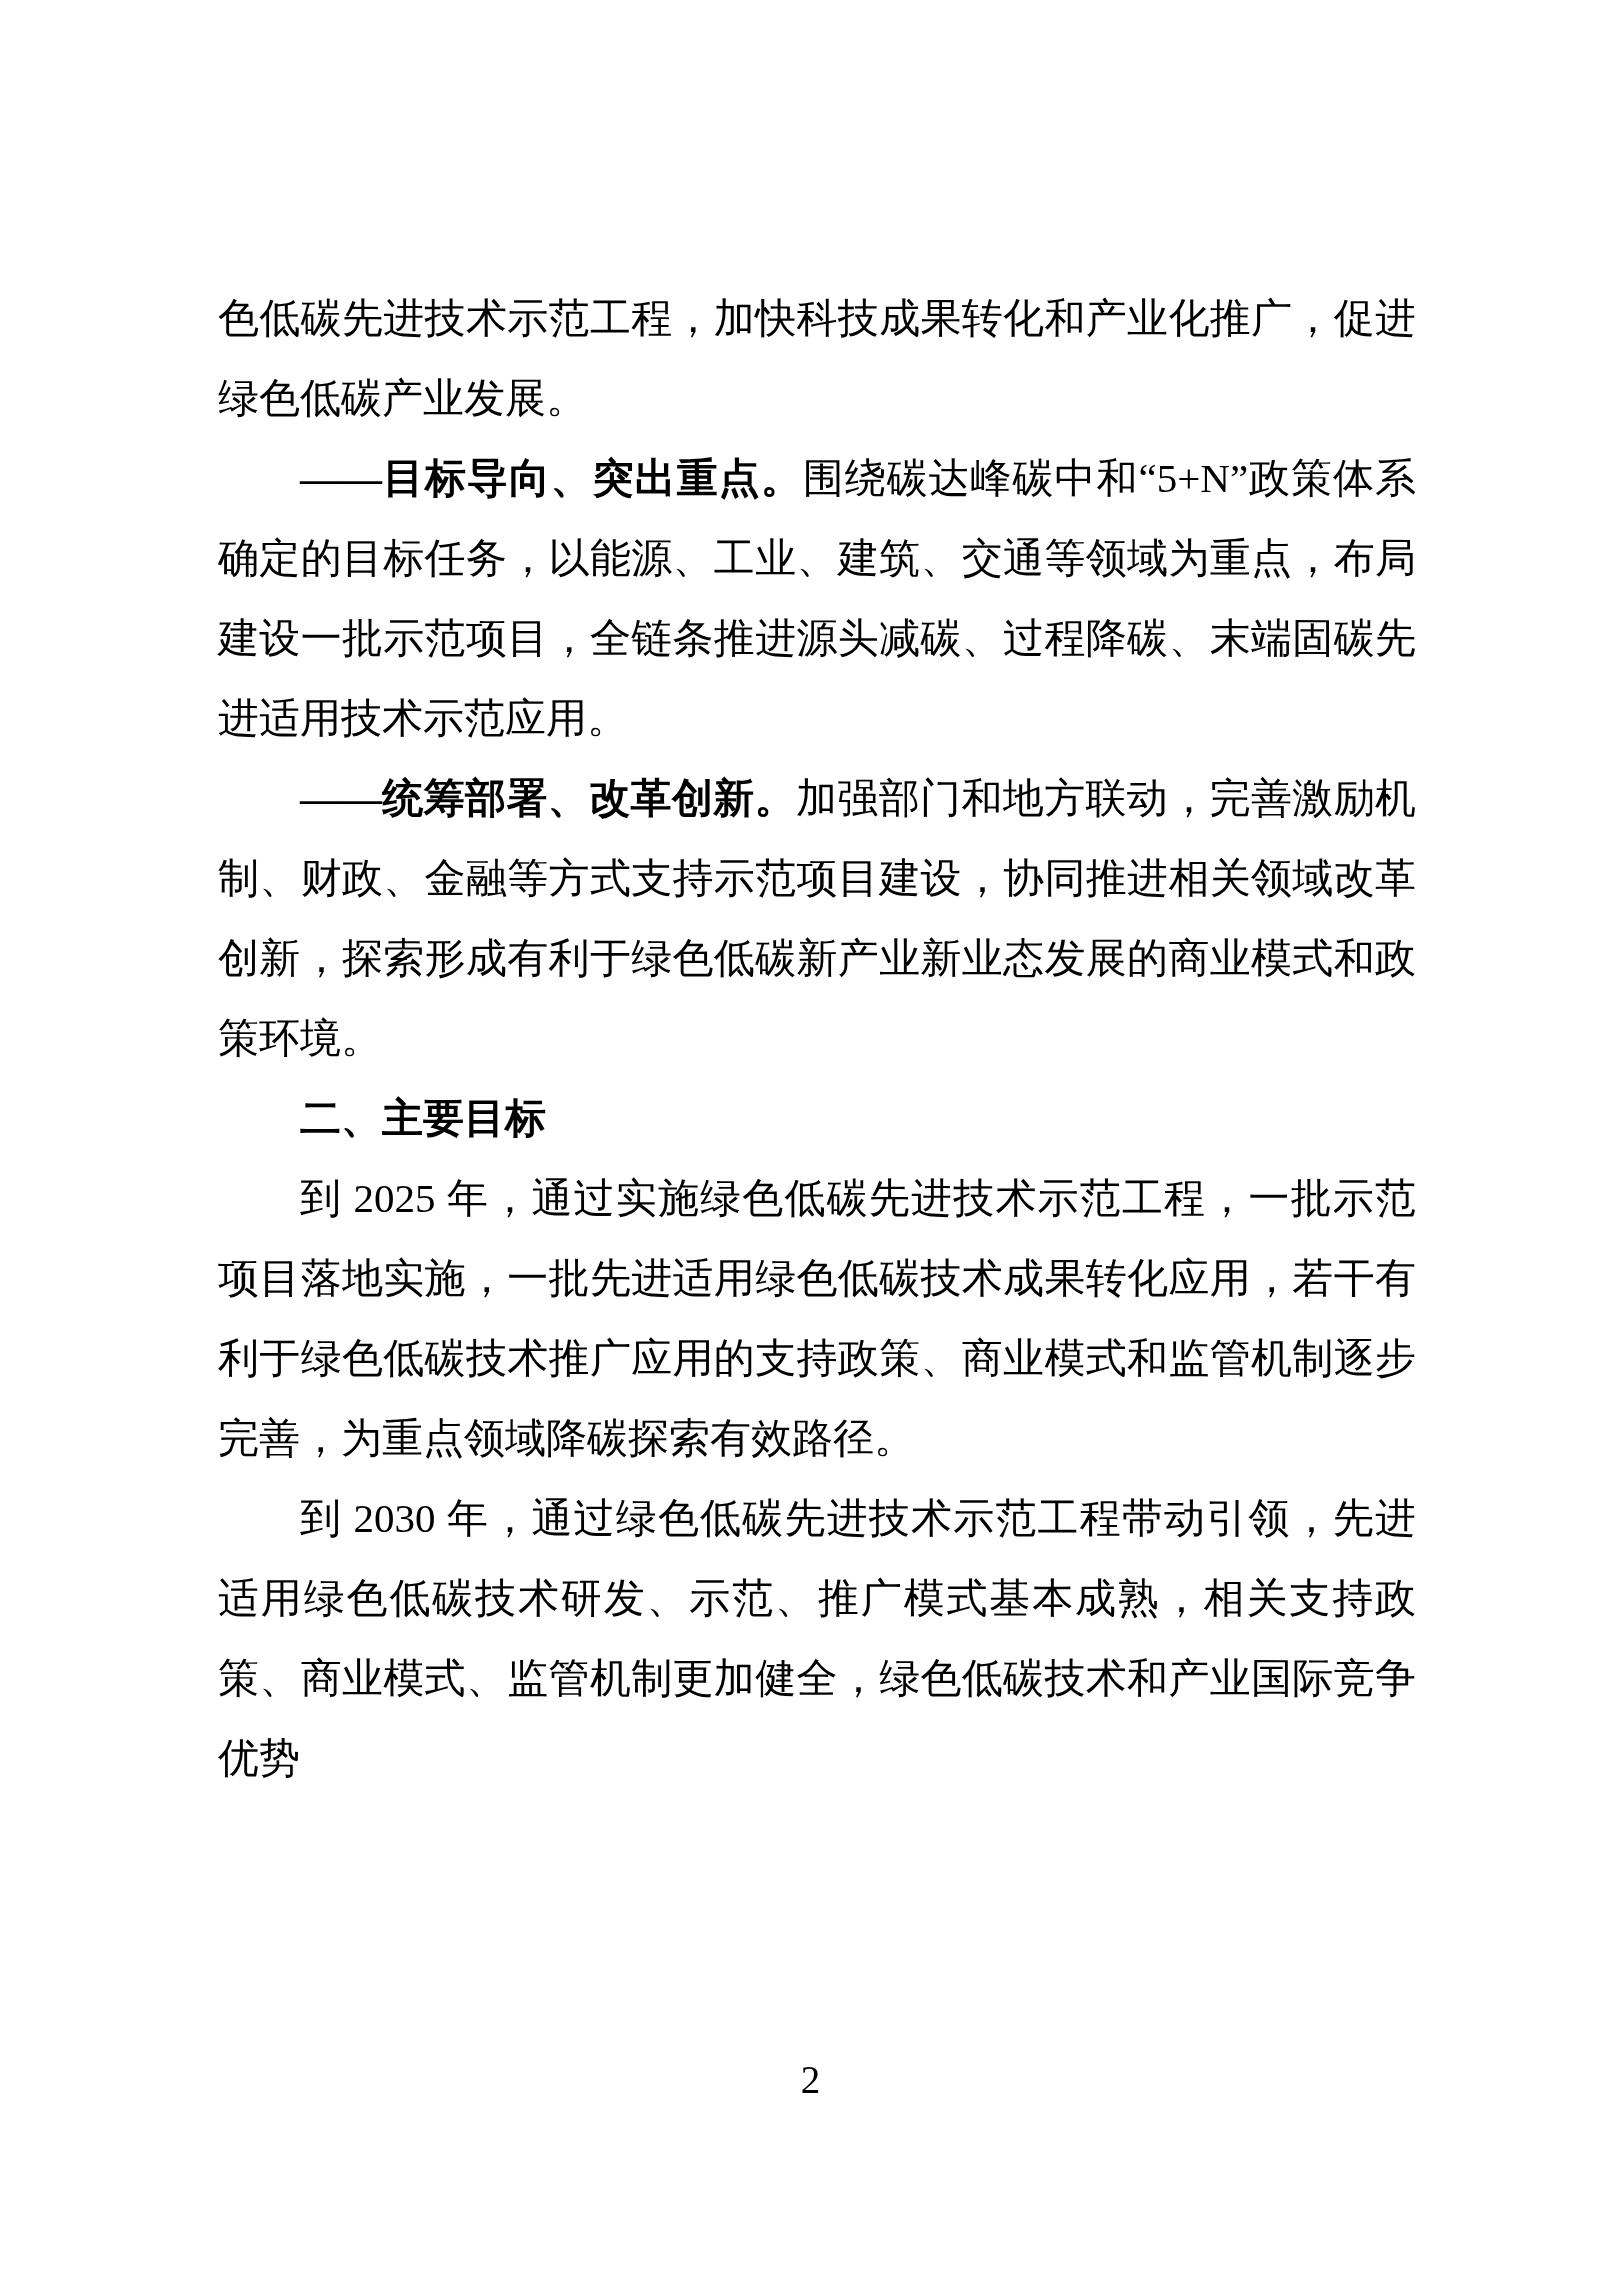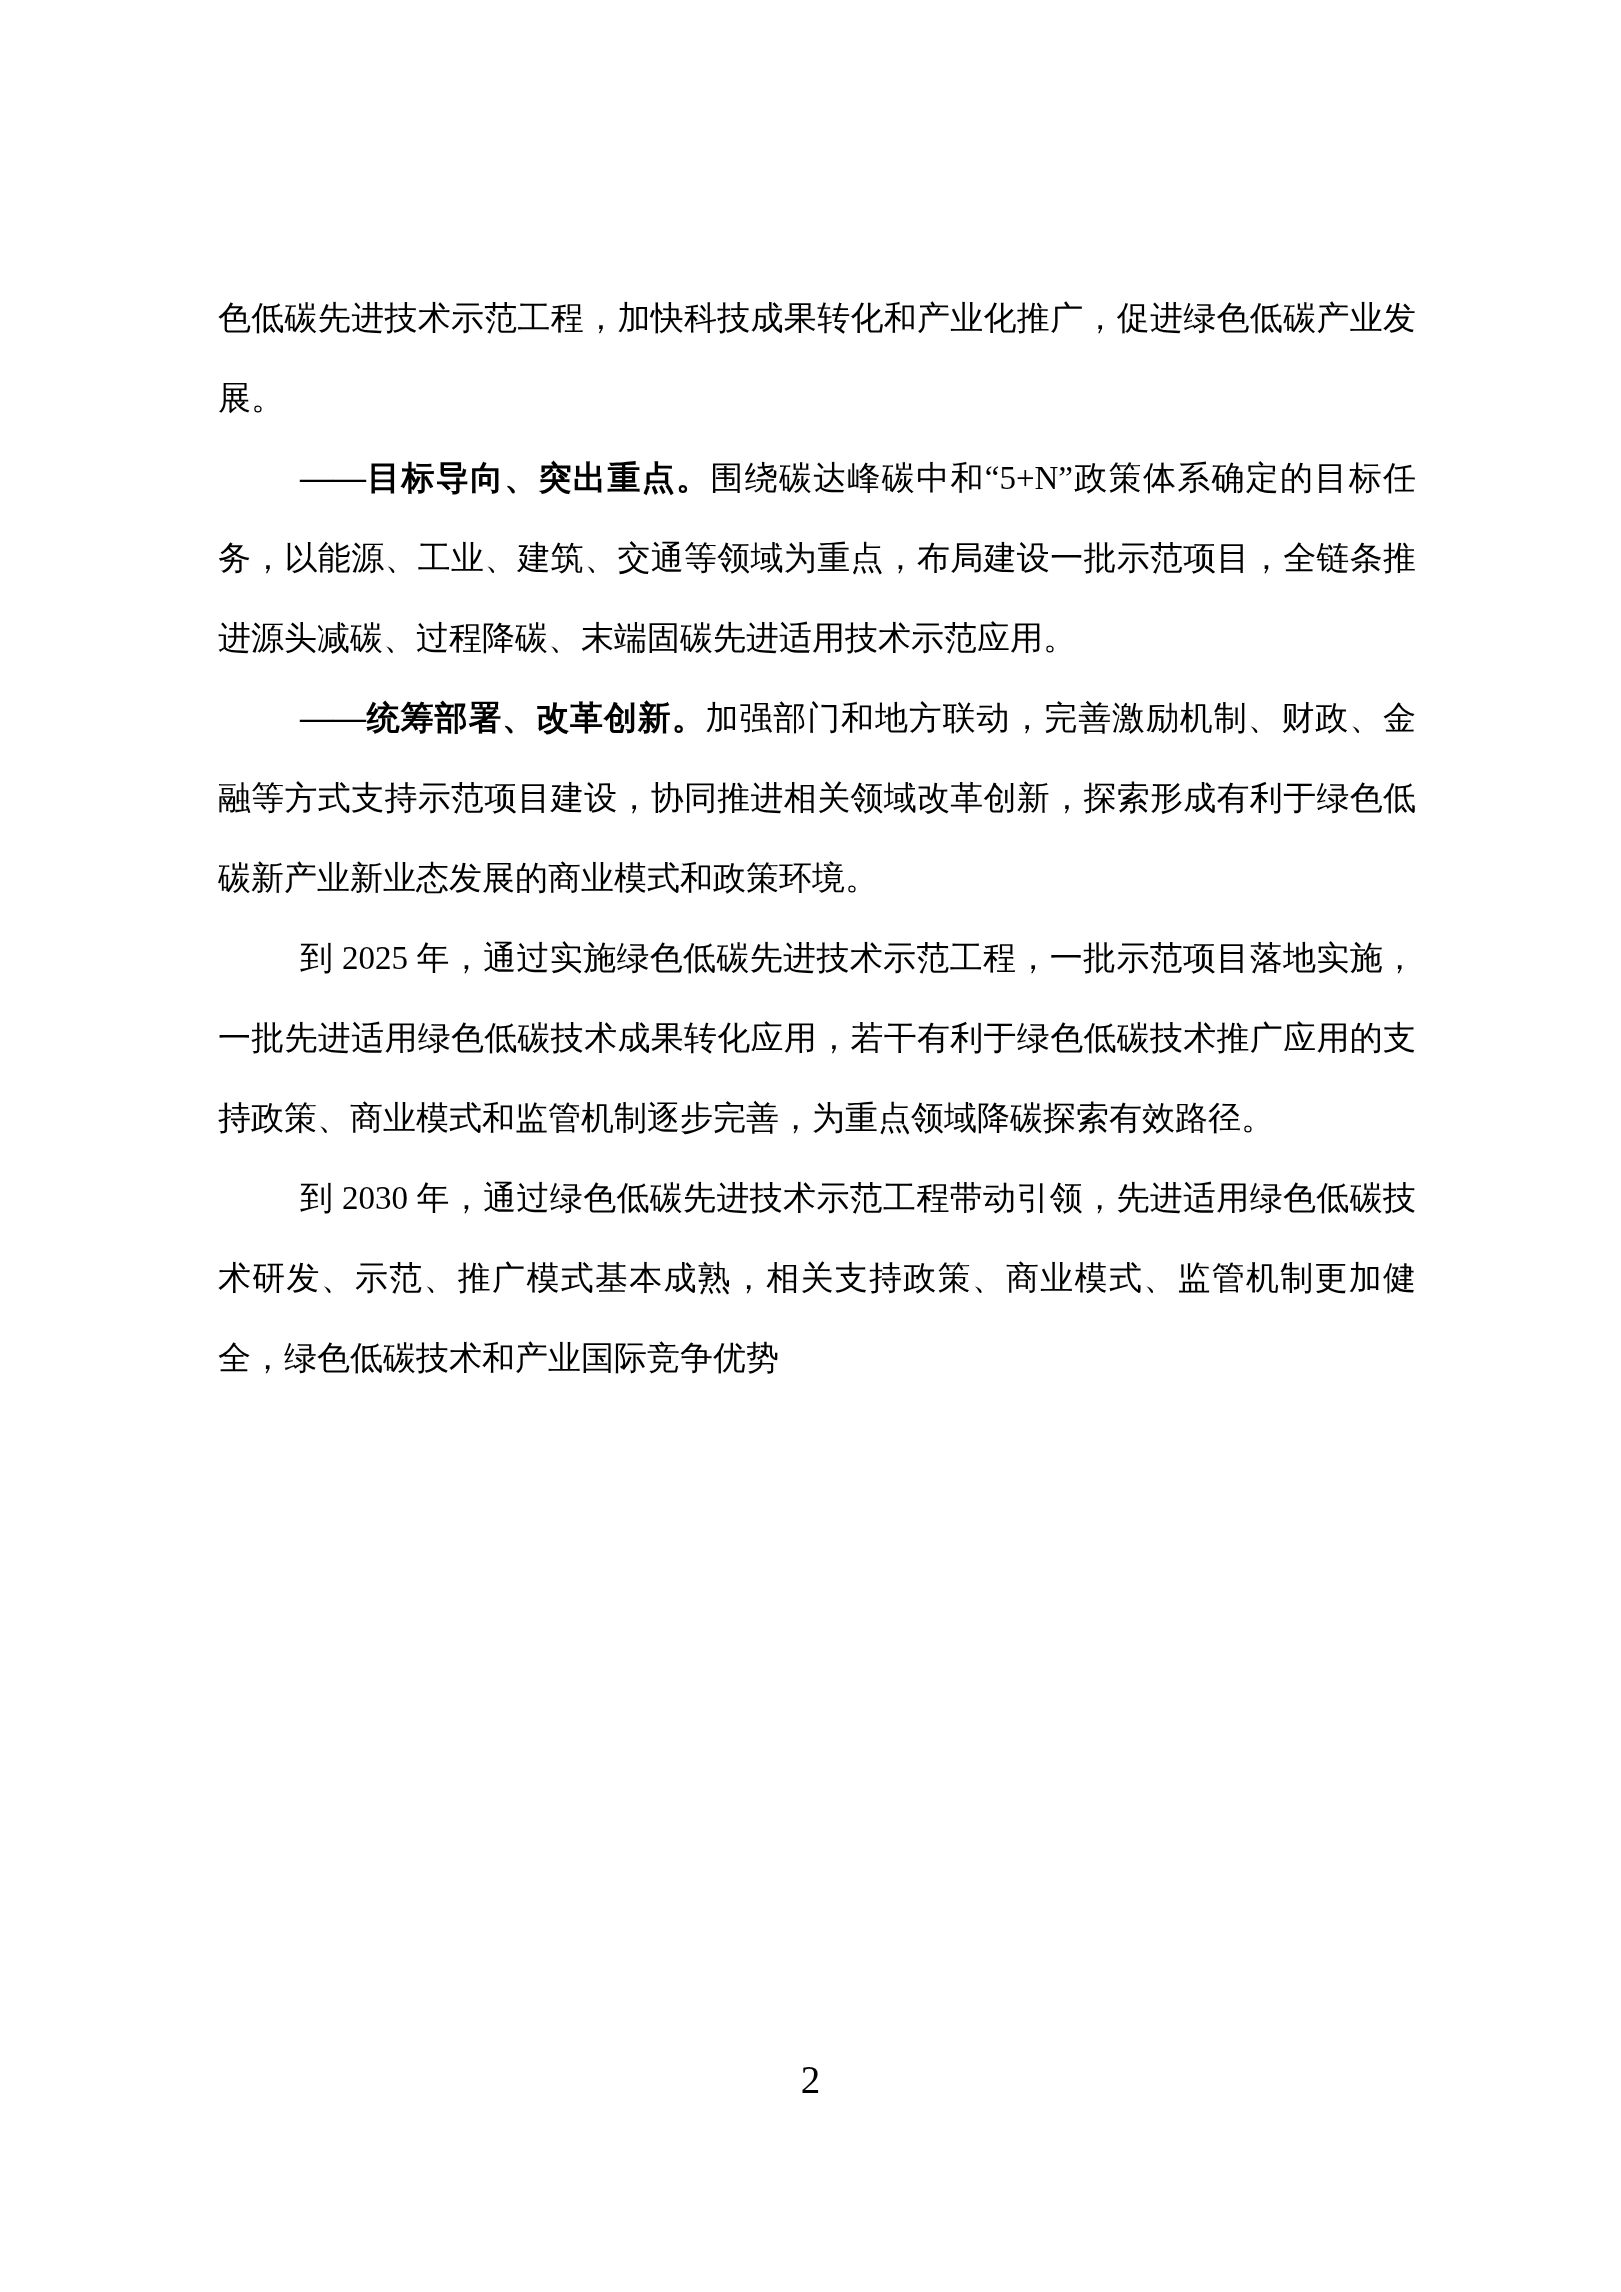--- a/index.html
+++ b/index.html
@@ -14,21 +14,21 @@
     background: #ffffff;
     color: #000000;
     overflow: hidden;
     font-family: "Liberation Serif", "DejaVu Serif", serif;
   }
   .doc-body {
     position: absolute;
     left: 218px;
     top: 278px;
     width: 1198px;
-    font-size: 33px;
+    font-size: 41px;
     line-height: 80px;
     text-align: justify;
     text-justify: inter-character;
     color: #000000;
   }
   .para {
     margin: 0;
     padding: 0;
   }
   .para.indent {
@@ -61,20 +61,21 @@
   }
 </style>
 </head>
 <body>
 
 <div class="page">
   <div class="doc-body" id="doc-body">
       <p class="para"><span class="run">色低碳先进技术示范工程，加快科技成果转化和产业化推广，促进绿色低碳产业发展。</span></p>
       <p class="para indent"><span class="run run-bold">——目标导向、突出重点。</span><span class="run">围绕碳达峰碳中和“5+N”政策体系确定的目标任务，以能源、工业、建筑、交通等领域为重点，布局建设一批示范项目，全链条推进源头减碳、过程降碳、末端固碳先进适用技术示范应用。</span></p>
       <p class="para indent"><span class="run run-bold">——统筹部署、改革创新。</span><span class="run">加强部门和地方联动，完善激励机制、财政、金融等方式支持示范项目建设，协同推进相关领域改革创新，探索形成有利于绿色低碳新产业新业态发展的商业模式和政策环境。</span></p>
+      <p class="para indent heading"><span class="run run-bold">二、主要目标</span></p>
       <p class="para indent"><span class="run">到 2025 年，通过实施绿色低碳先进技术示范工程，一批示范项目落地实施，一批先进适用绿色低碳技术成果转化应用，若干有利于绿色低碳技术推广应用的支持政策、商业模式和监管机制逐步完善，为重点领域降碳探索有效路径。</span></p>
       <p class="para indent"><span class="run">到 2030 年，通过绿色低碳先进技术示范工程带动引领，先进适用绿色低碳技术研发、示范、推广模式基本成熟，相关支持政策、商业模式、监管机制更加健全，绿色低碳技术和产业国际竞争优势</span></p>
     </div>
   <div class="page-footer">
     <span class="page-number">2</span>
   </div>
 </div>
 
 
 </body></html>

